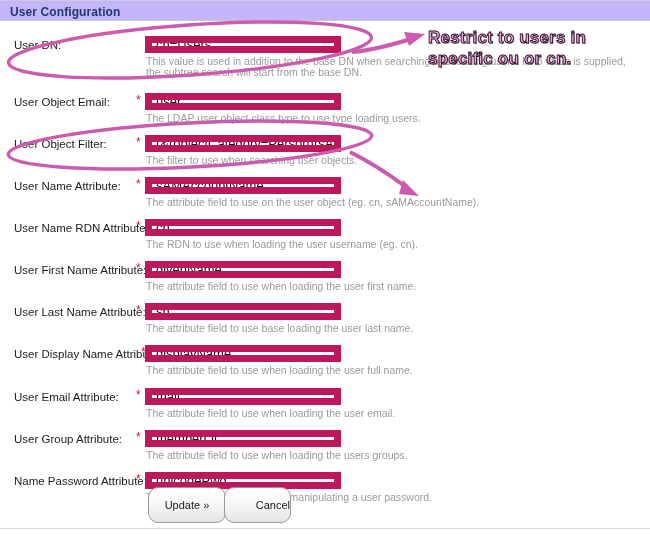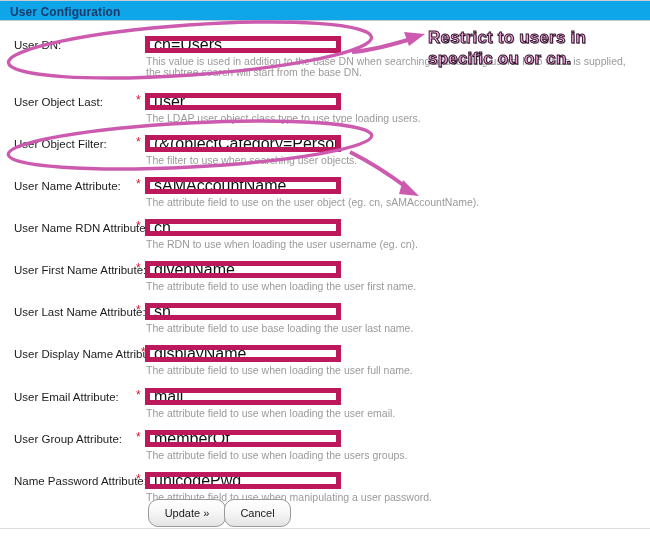--- a/index.html
+++ b/index.html
@@ -16,21 +16,21 @@
     overflow: hidden;
     position: relative;
   }
 
   
   #panel-header {
     position: absolute;
     left: 0; top: 0;
     width: 650px;
     height: 21px;
-    background: #0ea5e9;
+    background: #c4b5fd;
     border-top: 1px solid #c9ccd6;
     border-bottom: 1px solid #c6c8d0;
     box-sizing: border-box;
   }
   #panel-header-title {
     position: absolute;
     left: 10px; top: 4px;
     font-size: 12px;
     font-weight: bold;
     color: #1d3a6b;
@@ -65,24 +65,24 @@
     font-size: 12px;
     line-height: 10px;
   }
   .field-input {
     position: absolute;
     left: 145px;
     top: 0;
     width: 196px;
     height: 17px;
     box-sizing: border-box;
-    border: 5px solid #be185d;
+    border: 7px solid #be185d;
     background: #ffffff;
     font-family: "Liberation Sans", sans-serif;
-    font-size: 16px;
+    font-size: 13px;
     color: #111111;
     padding: 1px 0 1px 4px;
     outline: none;
   }
   .field-help {
     position: absolute;
     left: 146px;
     top: 19px;
     font-size: 10.5px;
     color: #9a9a9a;
@@ -95,35 +95,35 @@
   
   #button-bar {
     position: absolute;
     left: 0;
     top: 487px;
     width: 650px;
     height: 30px;
   }
   .pill-button {
     position: absolute;
-    top: 12px;
-    height: 28px;
+    top: 0;
+    height: 36px;
     box-sizing: border-box;
     border: 1px solid #999999;
     border-radius: 10px;
     background: linear-gradient(to bottom, #ffffff 0%, #f7f7f7 45%, #e4e4e4 100%);
     font-family: "Liberation Sans", sans-serif;
     font-size: 11px;
     color: #1a1a1a;
     cursor: pointer;
     padding: 0;
     line-height: 17px;
   }
   #update-button { left: 148px; width: 78px; }
-  #cancel-button { left: 224px; width: 67px; }
+  #cancel-button { left: 224px; width: 67px; text-align: right; }
 
   #bottom-divider {
     position: absolute;
     left: 0;
     top: 528px;
     width: 650px;
     height: 1px;
     background: #dcdcdc;
   }
 
@@ -159,21 +159,21 @@
 </div>
 
 <div id="form-area">
     <div class="field-row" style="top: 15px;">
       <div class="field-label">User DN:</div>
       <input type="text" class="field-input" value="cn=Users" style="">
       <div class="field-help">This value is used in addition to the base DN when searching and loading users. If no value is supplied,</div>
       <div class="field-help line2">the subtree search will start from the base DN.</div>
     </div>
     <div class="field-row" style="top: 72px;">
-      <div class="field-label">User Object Last:</div>
+      <div class="field-label">User Object Email:</div>
       <div class="req-star">*</div>
       <input type="text" class="field-input" value="user" style="">
       <div class="field-help">The LDAP user object class type to use type loading users.</div>
     </div>
     <div class="field-row" style="top: 114px;">
       <div class="field-label">User Object Filter:</div>
       <div class="req-star">*</div>
       <input type="text" class="field-input" value="(&amp;(objectCategory=Person)(sAMAccountName=*))" style="">
       <div class="field-help">The filter to use when searching user objects.</div>
     </div>

